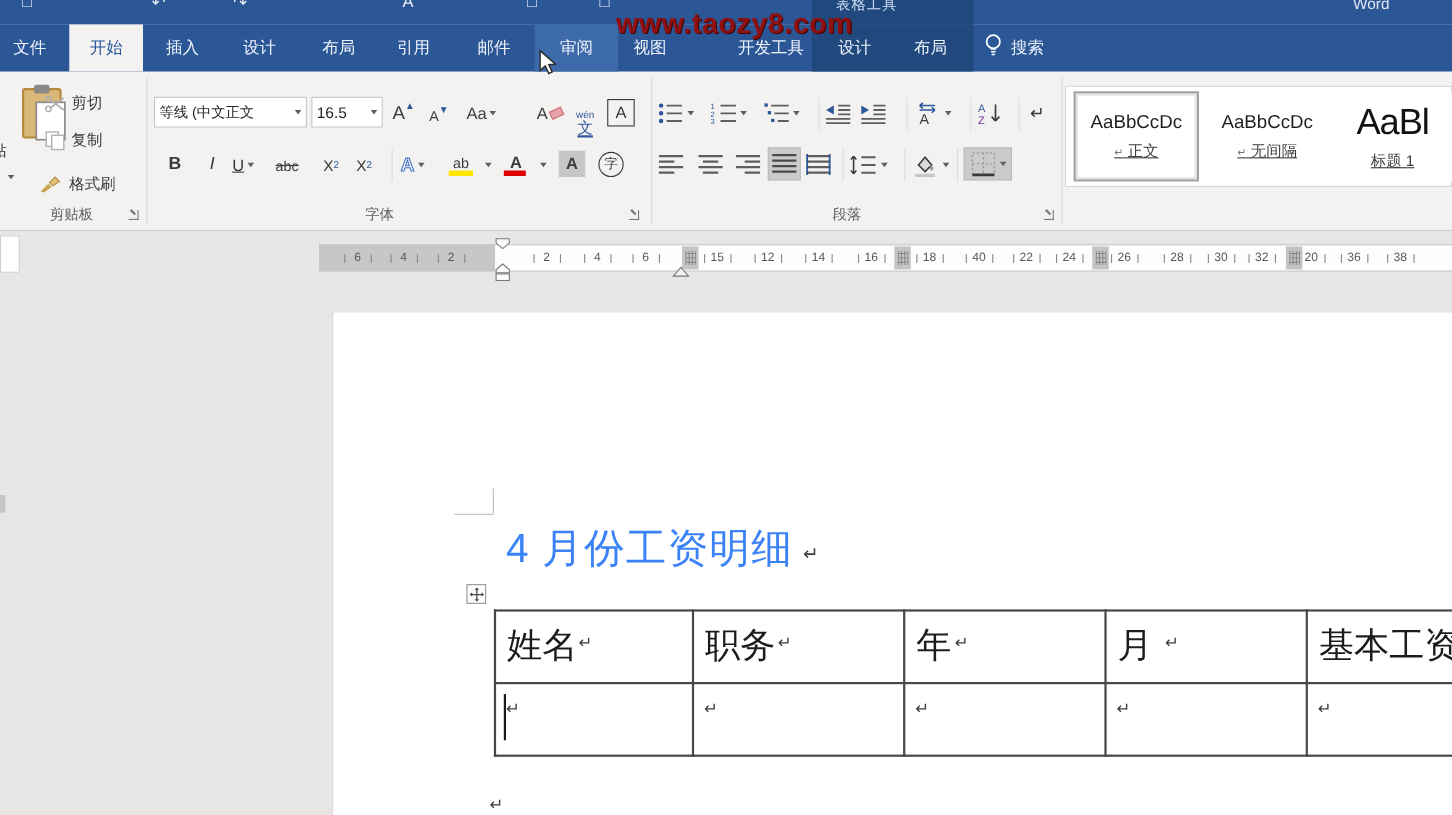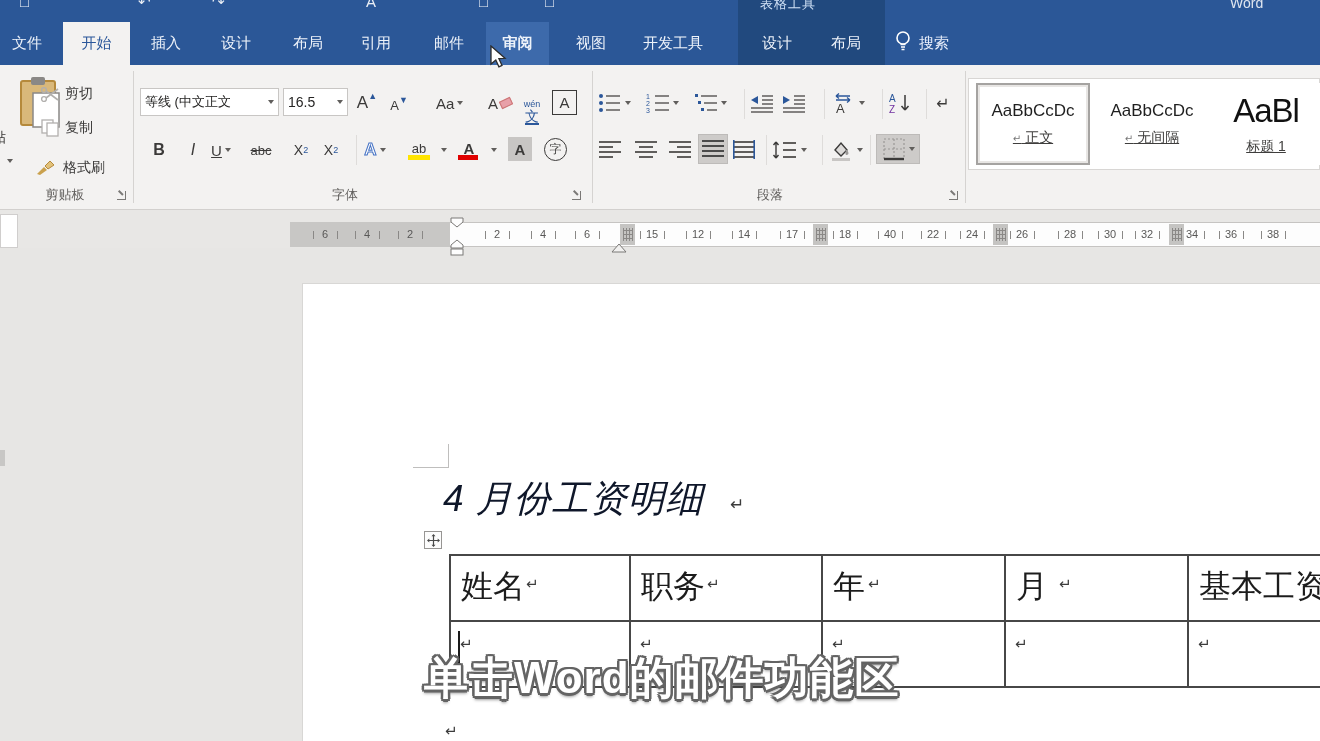--- a/index.html
+++ b/index.html
@@ -72,21 +72,21 @@
   .rlab{position:absolute;top:6px;font-size:11px;color:#595857;transform:translateX(-50%);}
   .rtick{position:absolute;top:9px;width:1px;height:8px;background:#8a8886;}
   .colmark{position:absolute;top:2px;width:15px;height:21px;background:#c5c4c2;display:flex;align-items:center;justify-content:center;}
   .indent{position:absolute;z-index:6;}
   
   .docarea{position:absolute;left:0;top:248px;width:1320px;height:493px;background:#e7e6e4;}
   .page{position:absolute;left:302px;top:35px;width:1018px;height:458px;background:#fff;
         border-left:1px solid #d8d7d5;border-top:1px solid #d8d7d5;}
   .cropv{position:absolute;left:145px;top:160px;width:1px;height:23px;background:#bfbebd;}
   .croph{position:absolute;left:110px;top:183px;width:36px;height:1px;background:#bfbebd;}
-  .heading{position:absolute;left:140px;top:190px;font-size:37px;color:#0f172a;letter-spacing:1px;white-space:nowrap;font-style:italic;}
+  .heading{position:absolute;left:157px;top:190px;font-size:37px;color:#3b82f6;letter-spacing:1px;white-space:nowrap;}
   .pmark{position:absolute;font-size:15px;color:#3c3c3c;}
   .handle{position:absolute;left:121px;top:247px;width:18px;height:18px;background:#fcfcfc;border:1px solid #979593;
           display:flex;align-items:center;justify-content:center;}
   .tline{position:absolute;background:#474747;}
   .thead{position:absolute;top:281px;font-size:32px;color:#1c1c1c;white-space:nowrap;}
   .caret{position:absolute;left:155px;top:347px;width:2px;height:42px;background:#1a1a1a;}
   .leftnotch{position:absolute;left:0;top:202px;width:5px;height:16px;background:#c8c7c5;}
   .subtitle{position:absolute;left:424px;top:401px;z-index:50;font-size:44px;font-weight:bold;color:#fff;letter-spacing:1px;white-space:nowrap;
     text-shadow:-2.5px 0 0 #646464,2.5px 0 0 #646464,0 -2.5px 0 #646464,0 2.5px 0 #646464,
       -2px -2px 0 #646464,2px -2px 0 #646464,-2px 2px 0 #646464,2px 2px 0 #646464,0 4px 3px rgba(40,40,40,.45);}
@@ -114,37 +114,38 @@
   <div class="tabrow">
     <div class="ctxbg2"></div>
     <div id="tabs">
         <div class="tab" style="left: 2px; width: 50px;">文件</div>
         <div class="tab active" style="left: 63px; width: 67px;">开始</div>
         <div class="tab" style="left: 134px; width: 64px;">插入</div>
         <div class="tab" style="left: 204px; width: 64px;">设计</div>
         <div class="tab" style="left: 276px; width: 64px;">布局</div>
         <div class="tab" style="left: 344px; width: 64px;">引用</div>
         <div class="tab" style="left: 417px; width: 64px;">邮件</div>
-        <div class="tab hover" style="left: 486px; width: 63px; font-weight: bold;">审阅</div>
+        <div class="tab hover" style="left: 486px; width: 76px;">审阅</div>
         <div class="tab" style="left: 562px; width: 58px;">视图</div>
-        <div class="tab" style="left: 624px; width: 98px;">开发工具</div>
+        <div class="tab" style="left: 652px; width: 98px;">开发工具</div>
         <div class="tab" style="left: 744px; width: 66px;">设计</div>
         <div class="tab" style="left: 814px; width: 64px;">布局</div>
       </div>
     <div class="search">
       <span>
         <svg width="18" height="26" viewBox="0 0 18 26">
             <circle cx="9" cy="9" r="6" fill="none" stroke="#fff" stroke-width="1.6"></circle>
             <path d="M6.5 15.5 h5 M7 18 h4 M7.5 20.5 h3" stroke="#fff" stroke-width="1.4" fill="none"></path>
           </svg>
       </span>
       <span>搜索</span>
     </div>
   </div>
 
+  <div class="watermark">www.taozy8.com</div>
 
   <div class="ribbon">
 
     <div class="rbtn" style="left:4px;top:8px;width:70px;height:58px">
       <span class="ric">
           <svg width="48" height="54" viewBox="0 0 48 54">
             <rect x="6" y="6" width="34" height="44" rx="2" fill="#d9b87a" stroke="#b5893b" stroke-width="2"></rect>
             <rect x="16" y="2" width="14" height="8" rx="2" fill="#8a8886"></rect>
             <rect x="18" y="18" width="26" height="34" fill="#fff" stroke="#8a8886" stroke-width="1.5"></rect>
           </svg>
@@ -198,21 +199,21 @@
         <span class="dd"></span>
     </div>
     <div class="rbtn" style="left:356px;top:25px">
       <span style="font-size:17px">A</span>
         <span style="color:#2b579a;font-size:9px;position:relative;top:-7px">▲</span>
     </div>
     <div class="rbtn" style="left:388px;top:27px">
       <span style="font-size:13px">A</span>
         <span style="color:#2b579a;font-size:9px;position:relative;top:-5px">▼</span>
     </div>
-    <div class="rbtn" style="left:436px;top:25px">
+    <div class="rbtn" style="left:424px;top:25px">
       <span>Aa</span>
         <span class="dd"></span>
     </div>
     <div class="rbtn" style="left:488px;top:25px">
       <span>A</span>
       <span style="width:12px;height:8px;background:#e8a0a8;border:1px solid #c77;transform:rotate(-25deg);margin-left:2px;display:inline-block"></span>
     </div>
     <div class="rbtn phon" style="left:521px;top:31px;height:32px">
       <b>wén</b>
         <span>文</span>
@@ -475,21 +476,21 @@
         <span class="rtick" style="left: 309px;"></span>
         <span class="rlab" style="left: 362px;">15</span>
         <span class="rtick" style="left: 350px;"></span>
         <span class="rtick" style="left: 374px;"></span>
         <span class="rlab" style="left: 408px;">12</span>
         <span class="rtick" style="left: 396px;"></span>
         <span class="rtick" style="left: 420px;"></span>
         <span class="rlab" style="left: 454px;">14</span>
         <span class="rtick" style="left: 442px;"></span>
         <span class="rtick" style="left: 466px;"></span>
-        <span class="rlab" style="left: 502px;">17</span>
+        <span class="rlab" style="left: 502px;">16</span>
         <span class="rtick" style="left: 490px;"></span>
         <span class="rtick" style="left: 514px;"></span>
         <span class="rlab" style="left: 555px;">18</span>
         <span class="rtick" style="left: 543px;"></span>
         <span class="rtick" style="left: 567px;"></span>
         <span class="rlab" style="left: 600px;">40</span>
         <span class="rtick" style="left: 588px;"></span>
         <span class="rtick" style="left: 612px;"></span>
         <span class="rlab" style="left: 643px;">22</span>
         <span class="rtick" style="left: 631px;"></span>
@@ -502,21 +503,21 @@
         <span class="rtick" style="left: 744px;"></span>
         <span class="rlab" style="left: 780px;">28</span>
         <span class="rtick" style="left: 768px;"></span>
         <span class="rtick" style="left: 792px;"></span>
         <span class="rlab" style="left: 820px;">30</span>
         <span class="rtick" style="left: 808px;"></span>
         <span class="rtick" style="left: 832px;"></span>
         <span class="rlab" style="left: 857px;">32</span>
         <span class="rtick" style="left: 845px;"></span>
         <span class="rtick" style="left: 869px;"></span>
-        <span class="rlab" style="left: 902px;">34</span>
+        <span class="rlab" style="left: 902px;">20</span>
         <span class="rtick" style="left: 890px;"></span>
         <span class="rtick" style="left: 914px;"></span>
         <span class="rlab" style="left: 941px;">36</span>
         <span class="rtick" style="left: 929px;"></span>
         <span class="rtick" style="left: 953px;"></span>
         <span class="rlab" style="left: 983px;">38</span>
         <span class="rtick" style="left: 971px;"></span>
         <span class="rtick" style="left: 995px;"></span>
         <div class="colmark" style="left: 330px;">
           <svg width="10" height="13">
@@ -574,18 +575,17 @@
           <div class="thead" style="left: 713px;">月</div>
           <span class="pmark" style="left: 756px; top: 291px;">↵</span>
           <span class="pmark" style="left: 712px; top: 351px;">↵</span>
           <div class="tline" style="left: 884px; top: 270px; width: 2px; height: 134px;"></div>
           <div class="thead" style="left: 896px;">基本工资</div>
           <span class="pmark" style="left: 895px; top: 351px;">↵</span>
         </div>
       <div class="caret"></div>
       <span class="pmark" style="left:142px;top:438px">↵</span>
     </div>
-    <div class="subtitle">单击Word的邮件功能区</div>
     <svg class="cursor" width="20" height="26" viewBox="0 0 20 26" style="top:-203px">
       <polygon points="2,1 2,19 6.8,15 9.9,21.8 13,20.4 9.9,13.7 16,13.3" fill="#fff" stroke="#2b2b2b" stroke-width="1.3"></polygon>
     </svg>
   </div>
 </div>
 
 </body></html>

